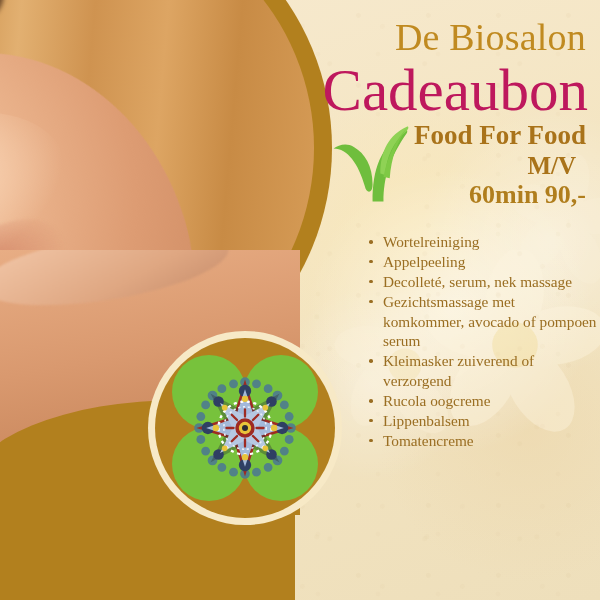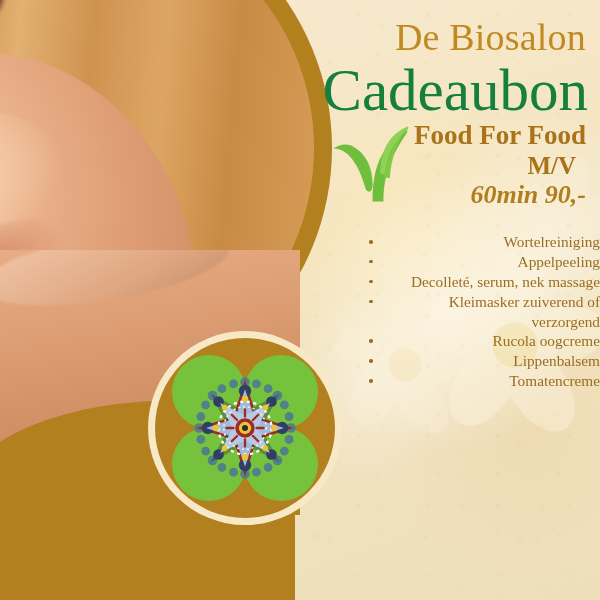--- a/index.html
+++ b/index.html
@@ -231,21 +231,21 @@
     color: #c08a20;
     letter-spacing: .2px;
     white-space: nowrap;
   }
   .t-title {
     position: absolute;
     right: 12px;
     top: 61px;
     font-size: 59px;
     line-height: 1.0;
-    color: #15803d;
+    color: #be185d;
     white-space: nowrap;
   }
   .t-sub {
     position: absolute;
     right: 14px;
     top: 120px;
     font-size: 27px;
     font-weight: bold;
     color: #a9731a;
     white-space: nowrap;
@@ -258,21 +258,20 @@
     font-weight: bold;
     color: #a9731a;
     white-space: nowrap;
   }
   .t-price {
     position: absolute;
     right: 14px;
     top: 180px;
     font-size: 26px;
     font-weight: bold;
-    font-style: italic;
     color: #b07e1d;
     white-space: nowrap;
   }
   .leaf-check {
     position: absolute;
     left: 32px;
     top: 122px;
     width: 78px;
     height: 82px;
   }
@@ -286,21 +285,20 @@
     margin: 0;
     padding: 0;
     list-style: none;
   }
   .bullets li {
     position: relative;
     padding-left: 17px;
     font-size: 15.3px;
     line-height: 1.30;
     color: #9a6e22;
-    text-align: right;
   }
   .bullets li::before {
     content: "";
     position: absolute;
     left: 3px;
     top: 8px;
     width: 3.6px;
     height: 3.6px;
     border-radius: 50%;
     background: #9a6e22;
@@ -459,19 +457,20 @@
     </svg>
 
     <div class="t-sub">Food For Food</div>
     <div class="t-mv">M/V</div>
     <div class="t-price">60min 90,-</div>
 
     <ul class="bullets">
       <li>Wortelreiniging</li>
       <li>Appelpeeling</li>
       <li>Decolleté, serum, nek massage</li>
+      <li>Gezichtsmassage met komkommer, avocado of pompoen serum</li>
       <li>Kleimasker zuiverend of verzorgend</li>
       <li>Rucola oogcreme</li>
       <li>Lippenbalsem</li>
       <li>Tomatencreme</li>
     </ul>
   </div>
 </div>
 
 </body></html>

